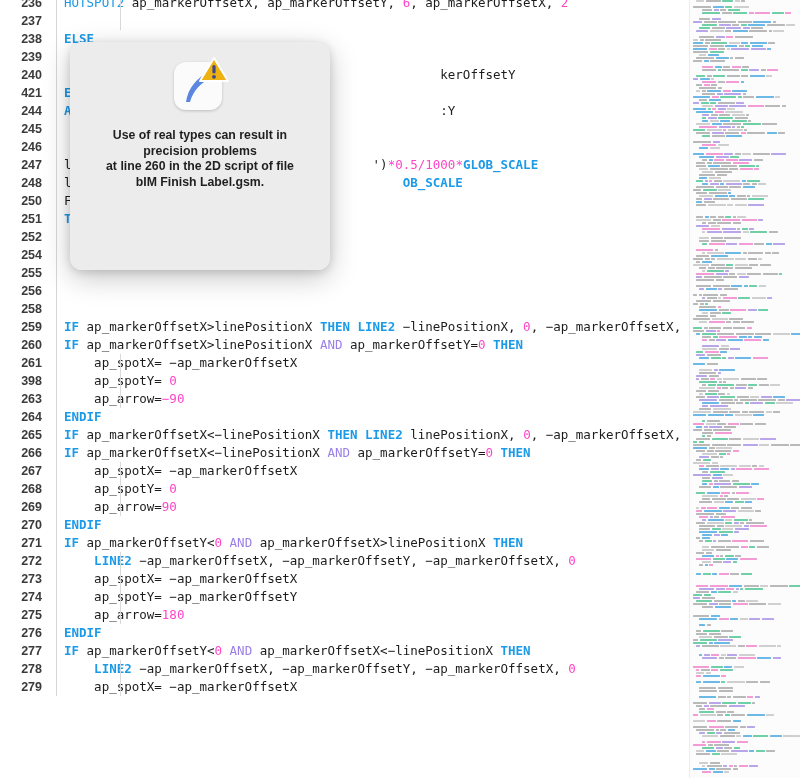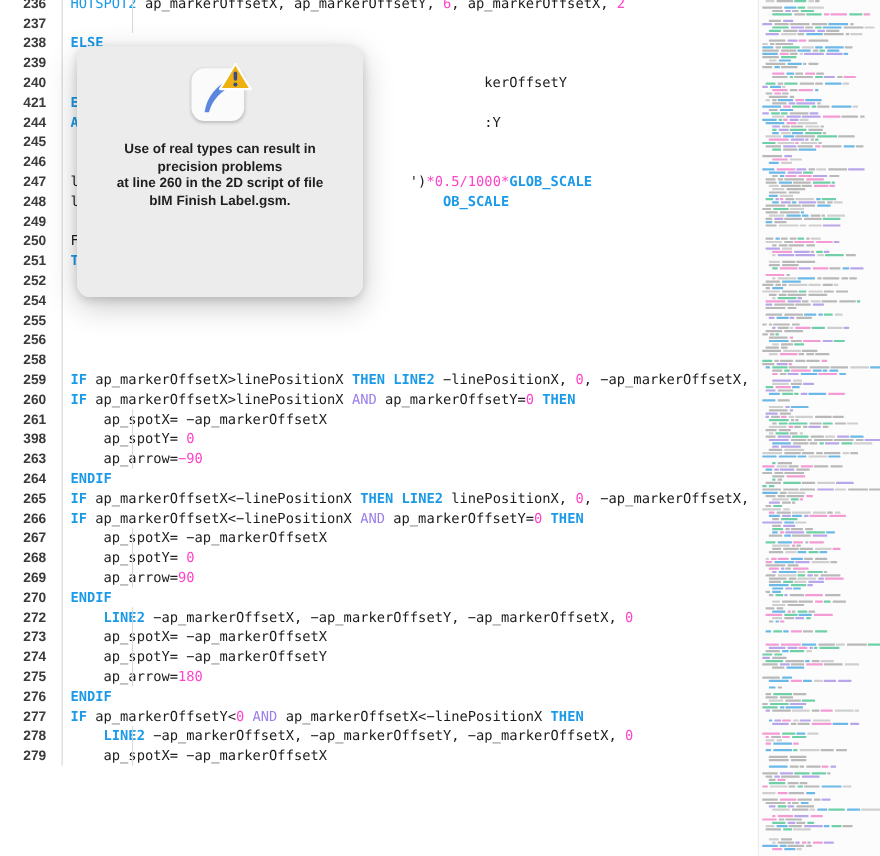--- a/index.html
+++ b/index.html
@@ -128,40 +128,40 @@
         <div class="row"><span class="gutter-line"></span><span class="ind" style="left: 120px;"></span><span class="ln">237</span><span class="code"></span></div>
         <div class="row"><span class="gutter-line"></span><span class="ln">238</span><span class="code"><span class="kw">ELSE</span></span></div>
         <div class="row"><span class="gutter-line"></span><span class="ln">239</span><span class="code"></span></div>
         <div class="row"><span class="gutter-line"></span><span class="ind" style="left: 120px;"></span><span class="ln">240</span><span class="code"><span class="ident">                                                  </span><span class="ident">kerOffsetY</span></span></div>
         <div class="row"><span class="gutter-line"></span><span class="ln">421</span><span class="code"><span class="kw">EN</span></span></div>
         <div class="row"><span class="gutter-line"></span><span class="ln">244</span><span class="code"><span class="kw">AD</span><span class="ident">                                                </span><span class="ident">:Y</span></span></div>
         <div class="row"><span class="gutter-line"></span><span class="ln">245</span><span class="code"></span></div>
         <div class="row"><span class="gutter-line"></span><span class="ln">246</span><span class="code"></span></div>
         <div class="row"><span class="gutter-line"></span><span class="ln">247</span><span class="code"><span class="ident">l:</span><span class="ident">                                       </span><span class="ident">')</span><span class="star">*</span><span class="num">0.5</span><span class="star">/</span><span class="num">1000</span><span class="star">*</span><span class="glob">GLOB_SCALE</span></span></div>
         <div class="row"><span class="gutter-line"></span><span class="ln">248</span><span class="code"><span class="ident">l:</span><span class="ident">                                           </span><span class="glob">OB_SCALE</span></span></div>
-        <div class="row"><span class="gutter-line"></span><span class="ln">249</span><span class="code"></span></div>
         <div class="row"><span class="gutter-line"></span><span class="ln">250</span><span class="code"><span class="ident">F:</span></span></div>
         <div class="row"><span class="gutter-line"></span><span class="ln">251</span><span class="code"><span class="kw">TEXT2</span><span class="ident"> </span><span class="num">0</span><span class="ident">, </span><span class="num">0</span><span class="ident">, Finish</span></span></div>
         <div class="row"><span class="gutter-line"></span><span class="ln">252</span><span class="code"></span></div>
         <div class="row"><span class="gutter-line"></span><span class="ln">254</span><span class="code"></span></div>
         <div class="row"><span class="gutter-line"></span><span class="ln">255</span><span class="code"></span></div>
         <div class="row"><span class="gutter-line"></span><span class="ln">256</span><span class="code"></span></div>
         <div class="row"><span class="gutter-line"></span><span class="ln">258</span><span class="code"></span></div>
         <div class="row"><span class="gutter-line"></span><span class="ln">259</span><span class="code"><span class="kw">IF</span><span class="ident"> ap_markerOffsetX&gt;linePositionX </span><span class="kw">THEN</span><span class="ident"> </span><span class="kw">LINE2</span><span class="ident"> −linePositionX, </span><span class="num">0</span><span class="ident">, −ap_markerOffsetX, </span><span class="num">0</span></span></div>
         <div class="row"><span class="gutter-line"></span><span class="ln">260</span><span class="code"><span class="kw">IF</span><span class="ident"> ap_markerOffsetX&gt;linePositionX </span><span class="op">AND</span><span class="ident"> ap_markerOffsetY=</span><span class="num">0</span><span class="ident"> </span><span class="kw">THEN</span></span></div>
         <div class="row"><span class="gutter-line"></span><span class="ind" style="left: 120px;"></span><span class="ln">261</span><span class="code"><span class="ident">    ap_spotX= −ap_markerOffsetX</span></span></div>
         <div class="row"><span class="gutter-line"></span><span class="ind" style="left: 120px;"></span><span class="ln">398</span><span class="code"><span class="ident">    ap_spotY= </span><span class="num">0</span></span></div>
         <div class="row"><span class="gutter-line"></span><span class="ind" style="left: 120px;"></span><span class="ln">263</span><span class="code"><span class="ident">    ap_arrow=</span><span class="num">−90</span></span></div>
         <div class="row"><span class="gutter-line"></span><span class="ln">264</span><span class="code"><span class="kw">ENDIF</span></span></div>
         <div class="row"><span class="gutter-line"></span><span class="ln">265</span><span class="code"><span class="kw">IF</span><span class="ident"> ap_markerOffsetX&lt;−linePositionX </span><span class="kw">THEN</span><span class="ident"> </span><span class="kw">LINE2</span><span class="ident"> linePositionX, </span><span class="num">0</span><span class="ident">, −ap_markerOffsetX, </span><span class="num">0</span></span></div>
         <div class="row"><span class="gutter-line"></span><span class="ln">266</span><span class="code"><span class="kw">IF</span><span class="ident"> ap_markerOffsetX&lt;−linePositionX </span><span class="op">AND</span><span class="ident"> ap_markerOffsetY=</span><span class="num">0</span><span class="ident"> </span><span class="kw">THEN</span></span></div>
         <div class="row"><span class="gutter-line"></span><span class="ind" style="left: 120px;"></span><span class="ln">267</span><span class="code"><span class="ident">    ap_spotX= −ap_markerOffsetX</span></span></div>
         <div class="row"><span class="gutter-line"></span><span class="ind" style="left: 120px;"></span><span class="ln">268</span><span class="code"><span class="ident">    ap_spotY= </span><span class="num">0</span></span></div>
         <div class="row"><span class="gutter-line"></span><span class="ind" style="left: 120px;"></span><span class="ln">269</span><span class="code"><span class="ident">    ap_arrow=</span><span class="num">90</span></span></div>
         <div class="row"><span class="gutter-line"></span><span class="ln">270</span><span class="code"><span class="kw">ENDIF</span></span></div>
+        <div class="row"><span class="gutter-line"></span><span class="ln">271</span><span class="code"><span class="kw">IF</span><span class="ident"> ap_markerOffsetY&lt;</span><span class="num">0</span><span class="ident"> </span><span class="op">AND</span><span class="ident"> ap_markerOffsetX&gt;linePositionX </span><span class="kw">THEN</span></span></div>
         <div class="row"><span class="gutter-line"></span><span class="ind" style="left: 120px;"></span><span class="ln">272</span><span class="code"><span class="ident">    </span><span class="kw">LINE2</span><span class="ident"> −ap_markerOffsetX, −ap_markerOffsetY, −ap_markerOffsetX, </span><span class="num">0</span></span></div>
         <div class="row"><span class="gutter-line"></span><span class="ind" style="left: 120px;"></span><span class="ln">273</span><span class="code"><span class="ident">    ap_spotX= −ap_markerOffsetX</span></span></div>
         <div class="row"><span class="gutter-line"></span><span class="ind" style="left: 120px;"></span><span class="ln">274</span><span class="code"><span class="ident">    ap_spotY= −ap_markerOffsetY</span></span></div>
         <div class="row"><span class="gutter-line"></span><span class="ind" style="left: 120px;"></span><span class="ln">275</span><span class="code"><span class="ident">    ap_arrow=</span><span class="num">180</span></span></div>
         <div class="row"><span class="gutter-line"></span><span class="ln">276</span><span class="code"><span class="kw">ENDIF</span></span></div>
         <div class="row"><span class="gutter-line"></span><span class="ln">277</span><span class="code"><span class="kw">IF</span><span class="ident"> ap_markerOffsetY&lt;</span><span class="num">0</span><span class="ident"> </span><span class="op">AND</span><span class="ident"> ap_markerOffsetX&lt;−linePositionX </span><span class="kw">THEN</span></span></div>
         <div class="row"><span class="gutter-line"></span><span class="ind" style="left: 120px;"></span><span class="ln">278</span><span class="code"><span class="ident">    </span><span class="kw">LINE2</span><span class="ident"> −ap_markerOffsetX, −ap_markerOffsetY, −ap_markerOffsetX, </span><span class="num">0</span></span></div>
         <div class="row"><span class="gutter-line"></span><span class="ind" style="left: 120px;"></span><span class="ln">279</span><span class="code"><span class="ident">    ap_spotX= −ap_markerOffsetX</span></span></div>
       </div>
   </div>

